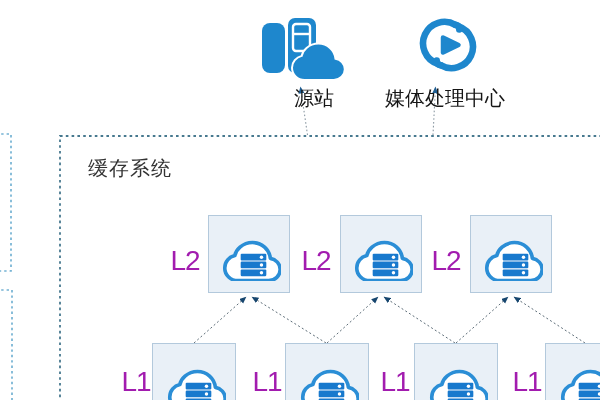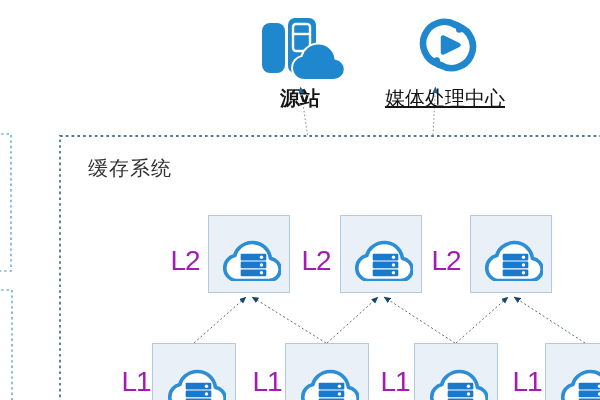--- a/index.html
+++ b/index.html
@@ -19,22 +19,22 @@
     position:absolute;width:82px;height:78px;background:#e9f0f7;border:1px solid #b3c9dc;
     display:flex;align-items:center;justify-content:center;box-sizing:border-box;
   }
   .node.l1{width:84px;height:80px;}
   .node svg{width:64px;height:53px;}
   .node-label{
     position:absolute;width:34px;text-align:center;font-size:28px;letter-spacing:-1px;color:#a21caf;
   }
   .top-icon{position:absolute;}
   .top-label{position:absolute;top:85px;text-align:center;font-size:20px;color:#151515;}
-  .origin-label{left:258px;width:84px;font-weight:bold;}
-  .media-label{left:375px;width:140px;text-decoration:underline;}
+  .origin-label{left:272px;width:84px;}
+  .media-label{left:375px;width:140px;}
 </style>
 </head>
 <body>
 
 <div class="canvas">
 
   <svg width="0" height="0" style="position:absolute">
     <defs>
       <symbol id="ic-cloud-server" viewBox="-1 -1.1 18 15.3">
         <path d="M4.406 3.342A5.53 5.53 0 0 1 8 2c2.69 0 4.923 2 5.166 4.579C14.758 6.804 16 8.137 16 9.773 16 11.569 14.502 13 12.687 13H3.781C1.708 13 0 11.366 0 9.318c0-1.763 1.266-3.223 2.942-3.593.143-.863.698-1.723 1.464-2.383z" fill="#ffffff" stroke="#2b8ed6" stroke-width="1.05" stroke-linejoin="round"></path>

